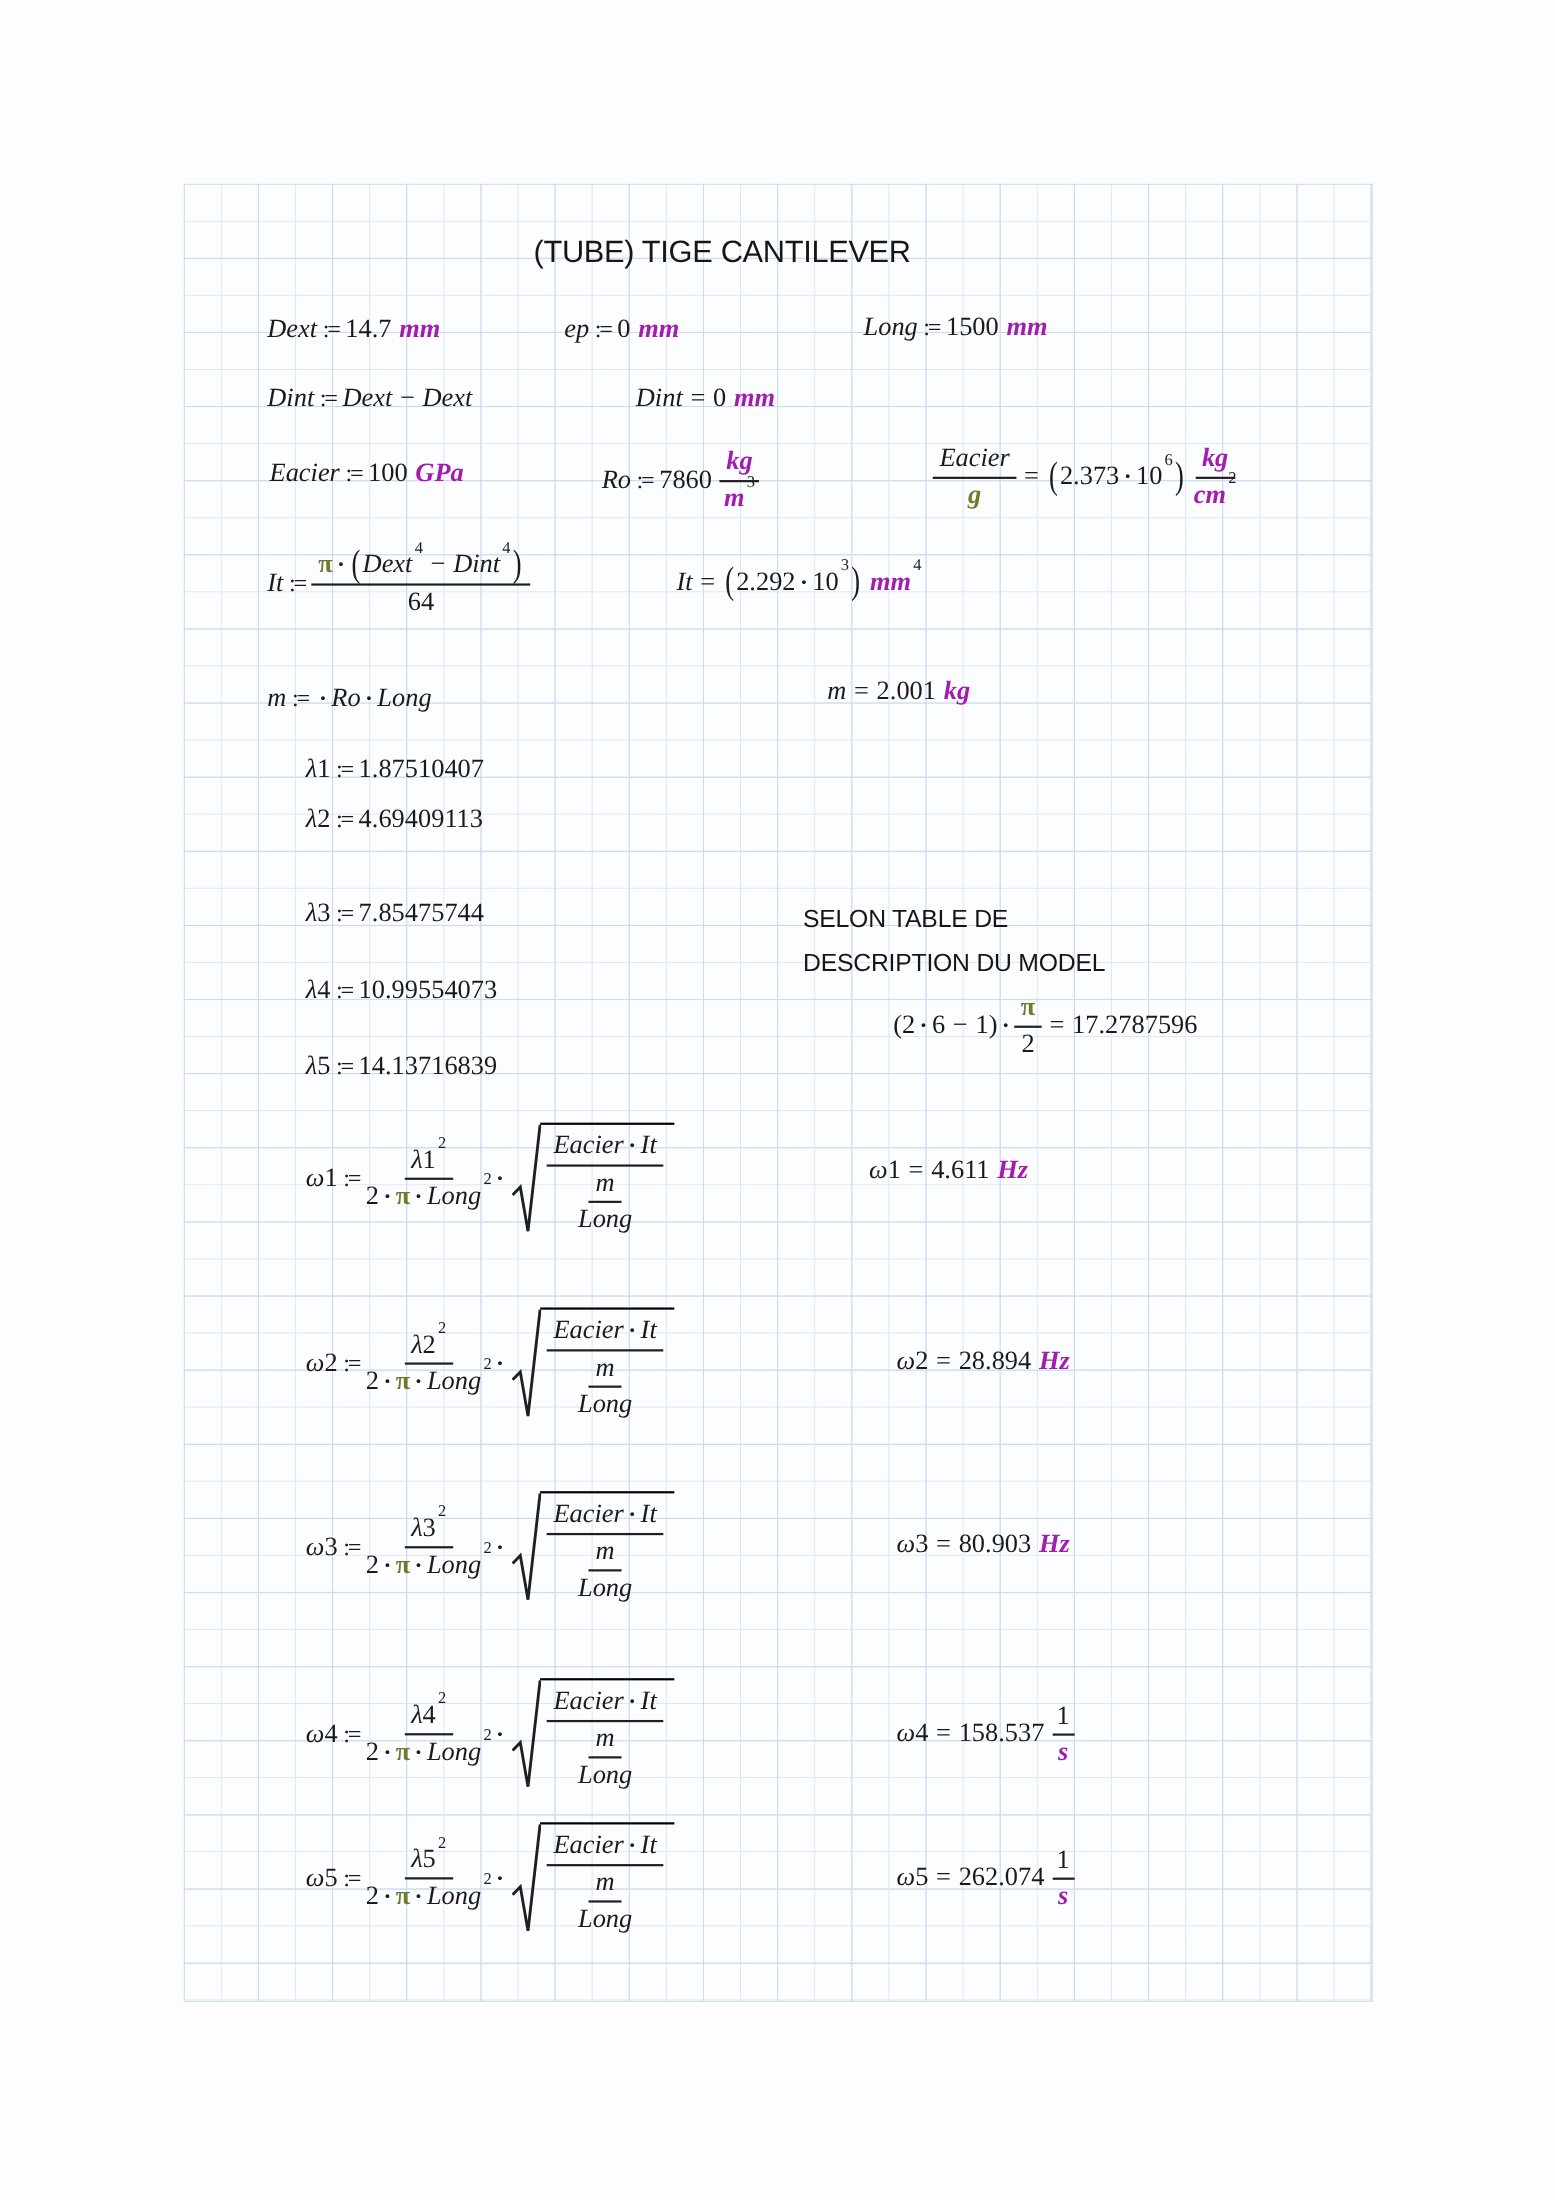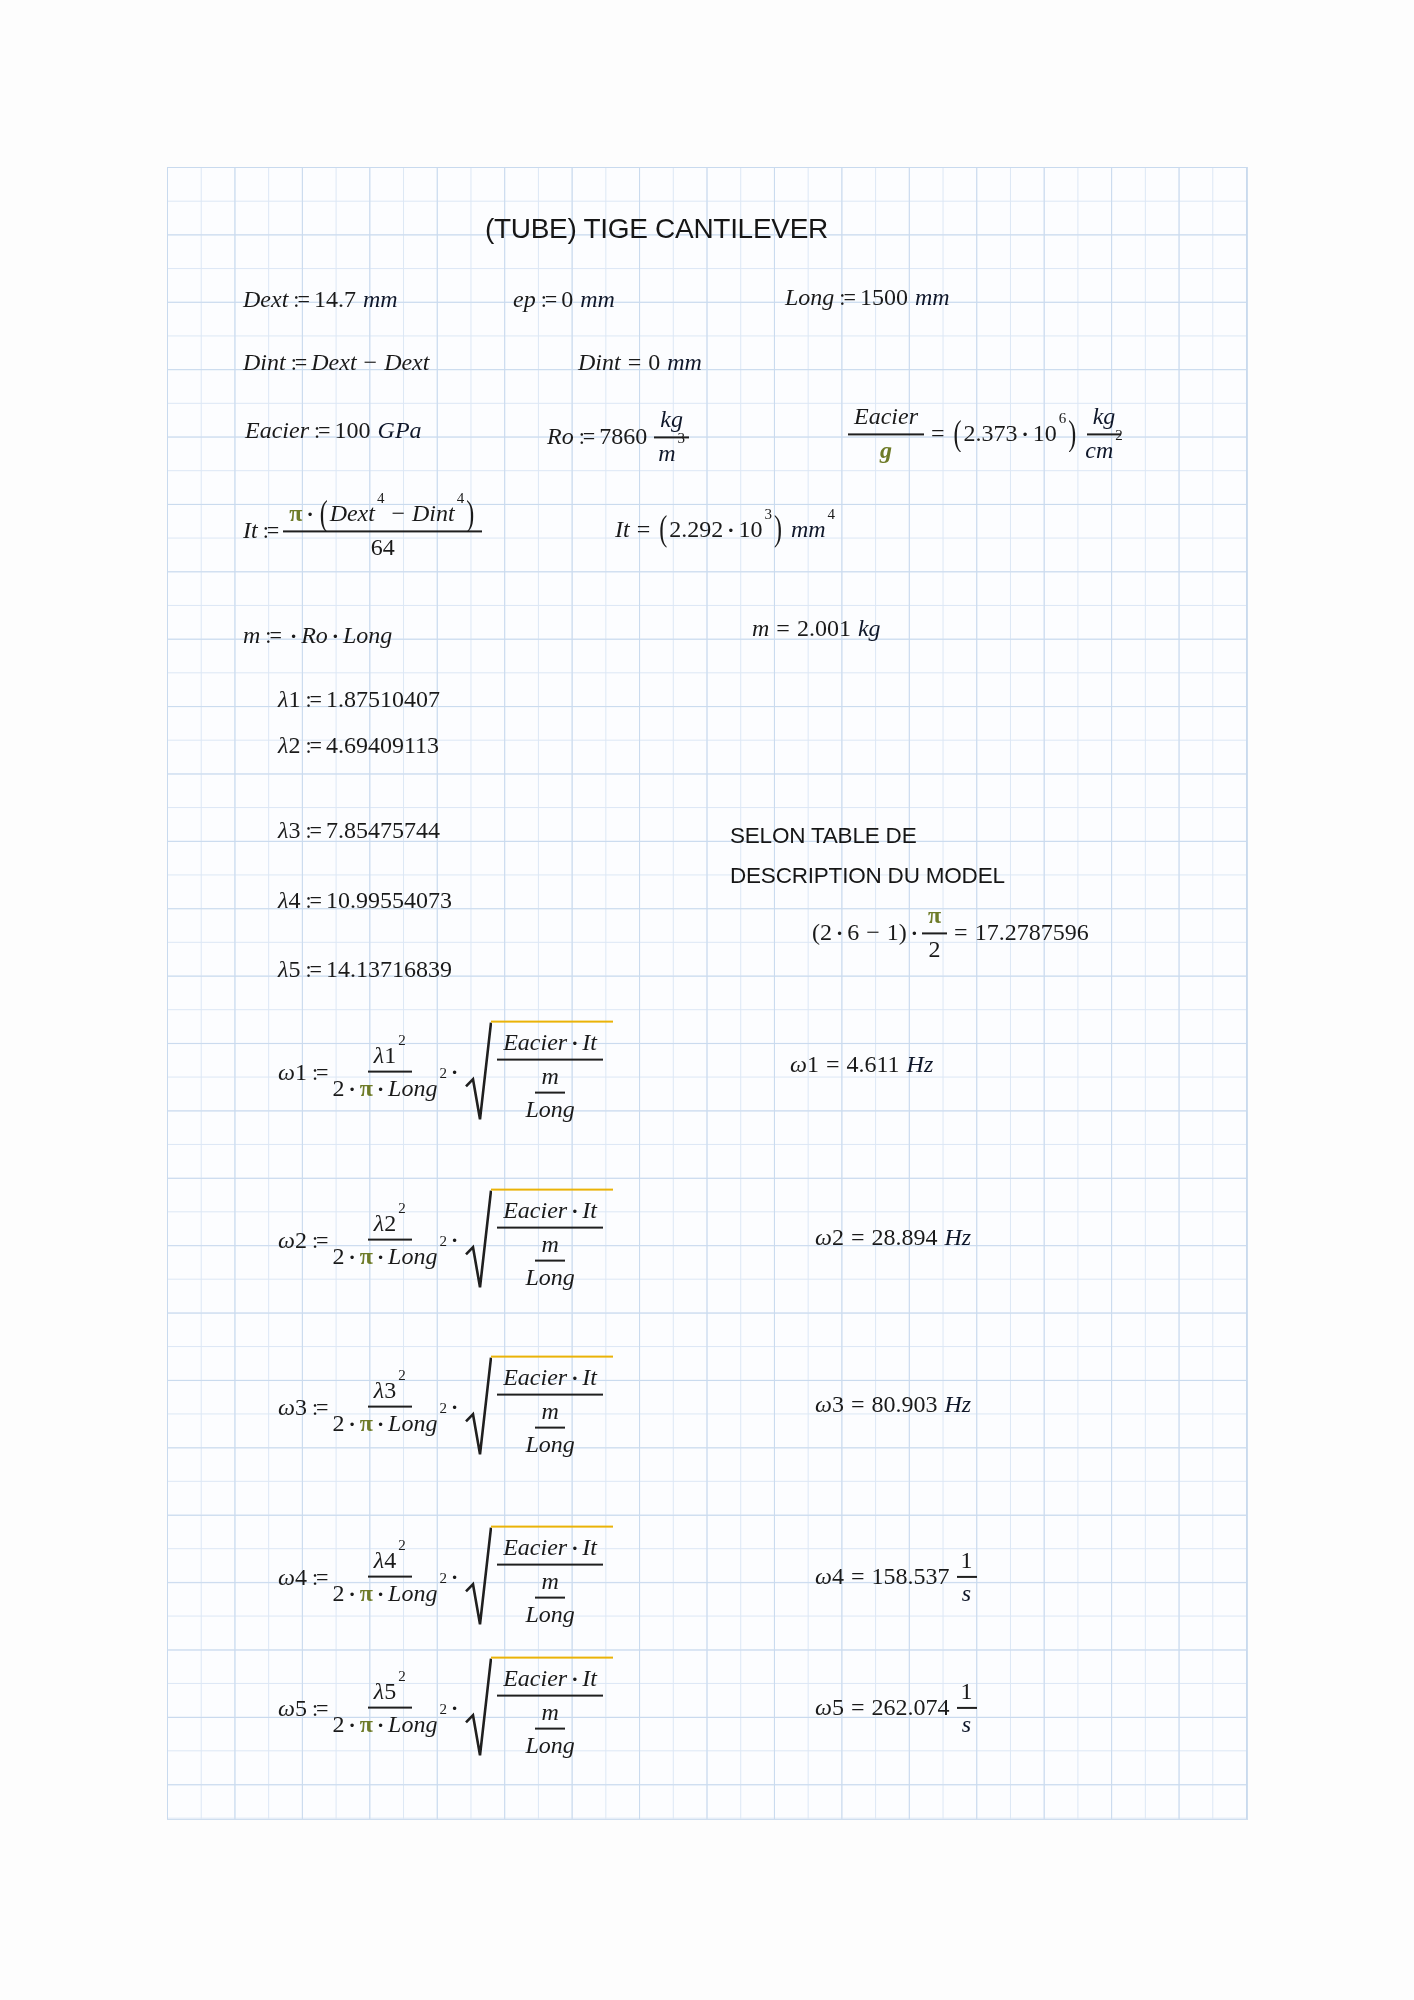--- a/index.html
+++ b/index.html
@@ -27,40 +27,40 @@
   
   .expr{
     position:absolute;
     display:flex;align-items:center;
     white-space:nowrap;
     font-size:24px;line-height:1.15;
     transform:translateY(-50%);
   }
   .run{display:inline-block;white-space:nowrap;}
   .v{font-style:italic;}                                  
-  .u{font-style:italic;font-weight:normal;color:#0f172a;}   
+  .u{font-style:italic;font-weight:bold;color:#a21caf;}   
   .gv{font-style:italic;font-weight:bold;color:#6e7b28;}  
   .pi{font-weight:bold;color:#6e7b28;}                    
   .asgn{letter-spacing:-2px;margin:0 6px 0 5px;font-size:0.92em;}
   .eq{margin:0 7px;}
   .dot{font-weight:bold;margin:0 4px;font-size:0.9em;}
   .sp{display:inline-block;width:7px;}
   sup.e{
     font-size:15px;line-height:0;font-style:normal;color:#1a1a1a;
     position:relative;top:-9px;margin-left:2px;
   }
   .frac{display:inline-flex;flex-direction:column;align-items:center;vertical-align:middle;}
   .frac .num{display:block;text-align:center;border-bottom:2px solid #1f1f1f;padding:0 6px 2px;}
   .frac .den{display:block;text-align:center;padding-top:2px;}
   .tp{display:inline-block;transform:scaleY(1.45);transform-origin:center;margin:0 2px;}
   .sqrt{display:inline-flex;align-items:stretch;margin-left:3px;}
   .radical{width:27px;flex:none;}
   .radical svg{display:block;width:100%;height:100%;}
   .sqbody{
-    border-top:2px solid #eab308;margin-left:-1px;
+    border-top:2px solid #000000;margin-left:-1px;
     padding:6px 10px 0 6px;
     display:flex;flex-direction:column;align-items:center;
   }
   
   .ptext{
     position:absolute;transform:translateY(-50%);
     font-family:"Liberation Sans","DejaVu Sans",sans-serif;
     color:#161616;white-space:nowrap;padding-left:12px;
   }
   .title-text{font-size:28px;font-weight:500;letter-spacing:-0.3px;}

